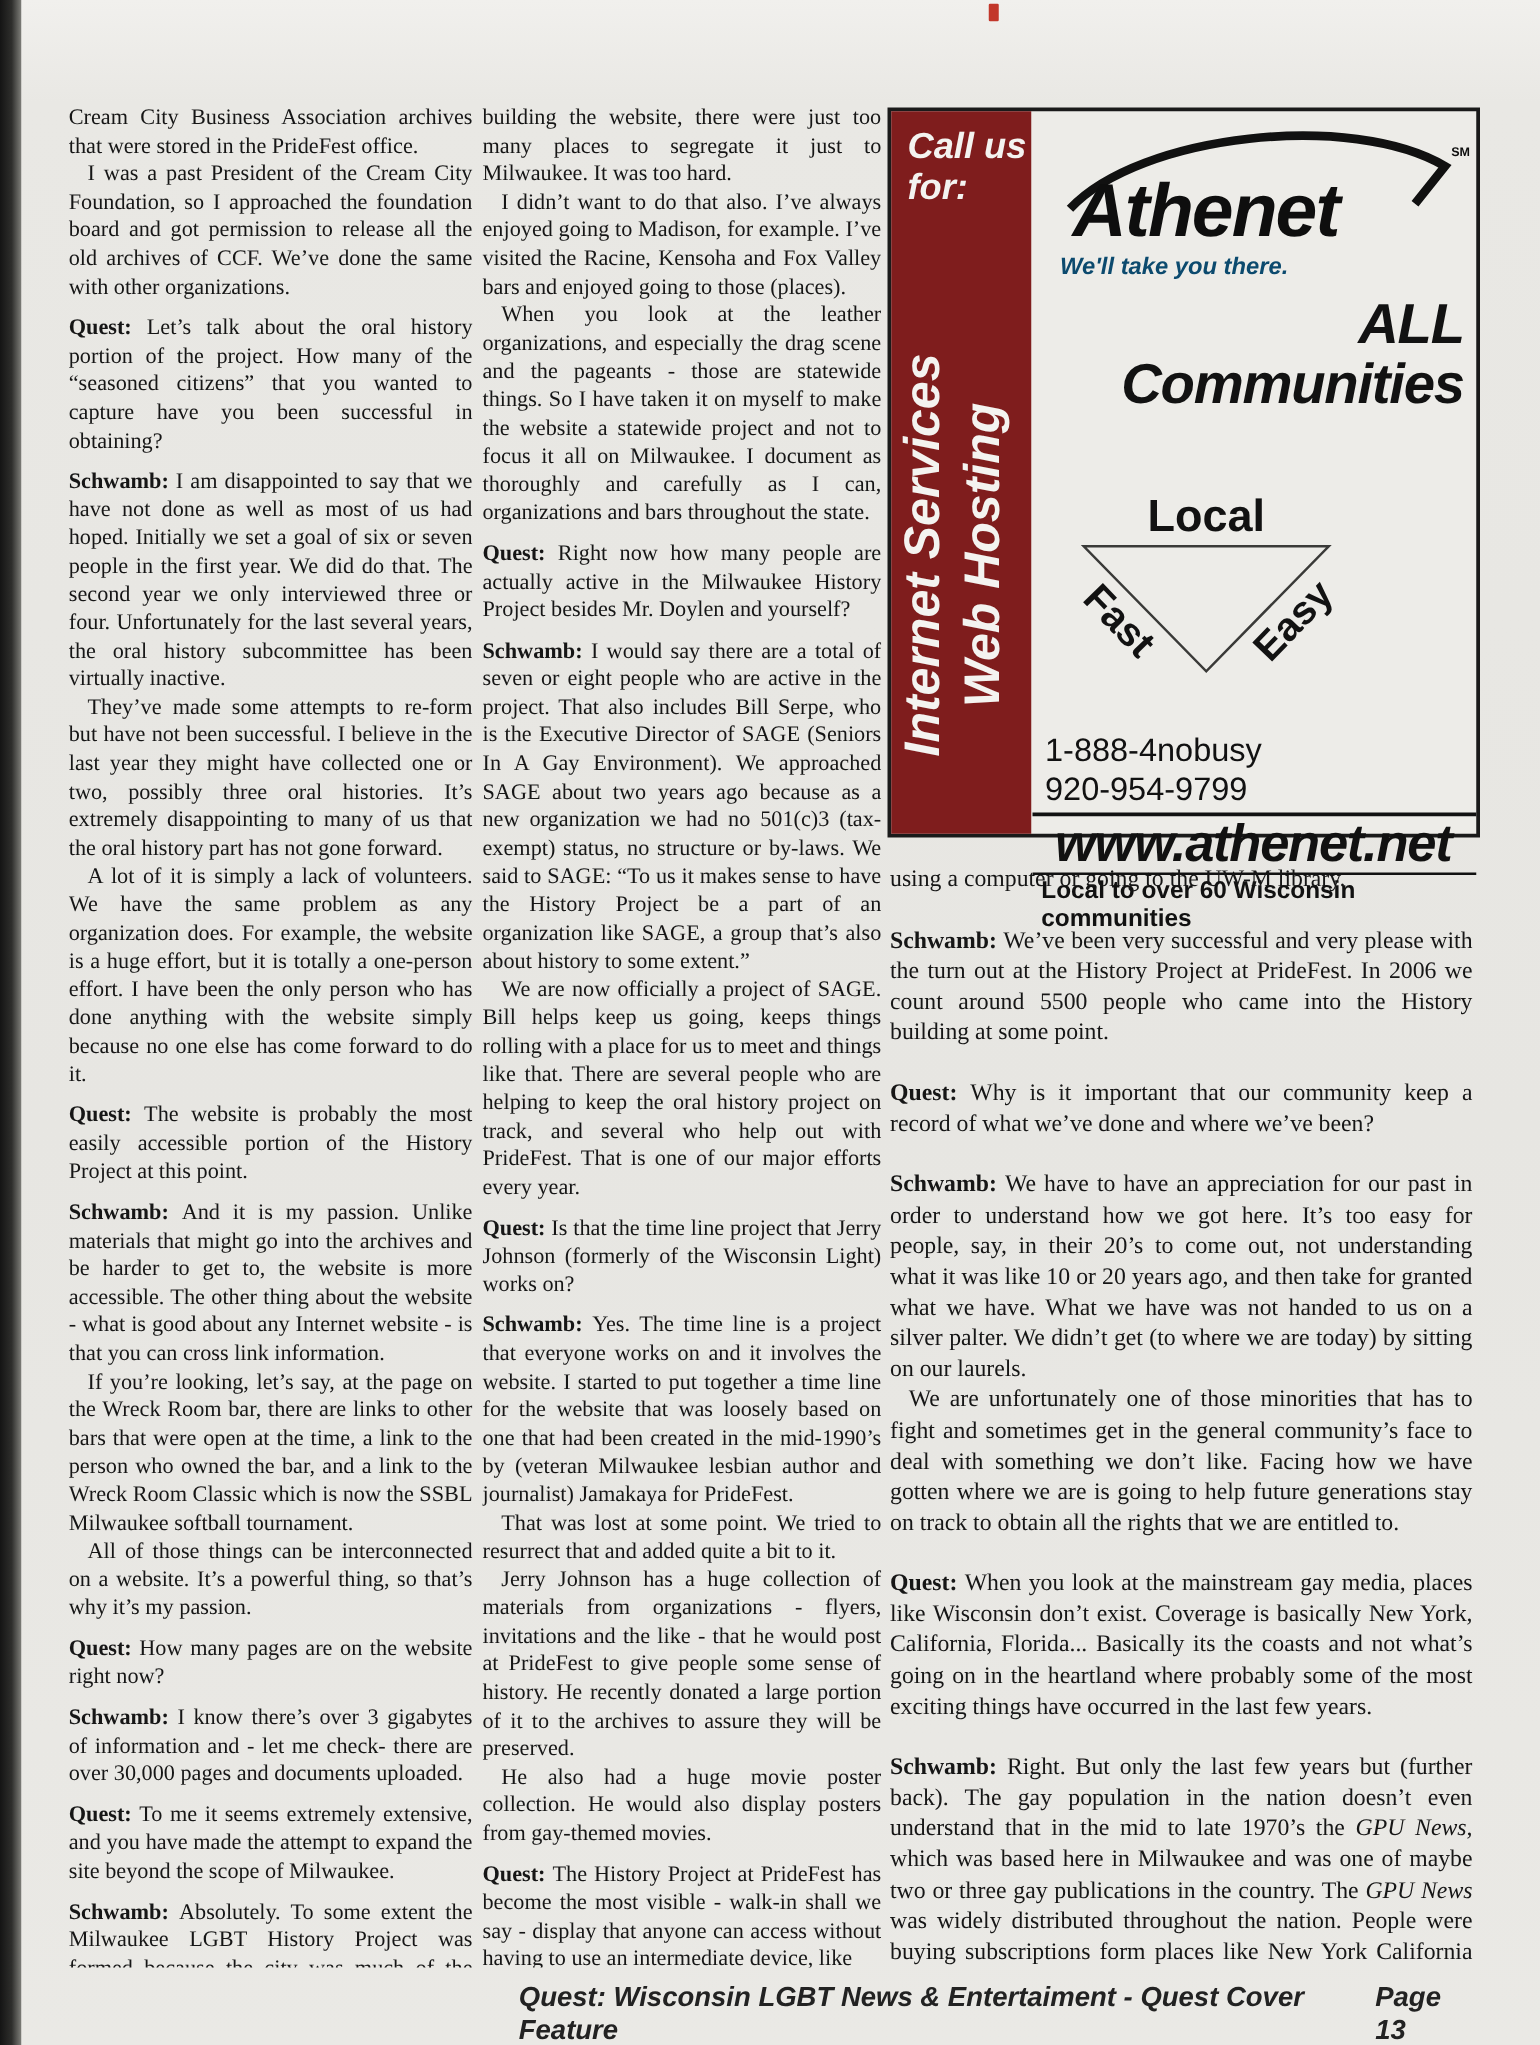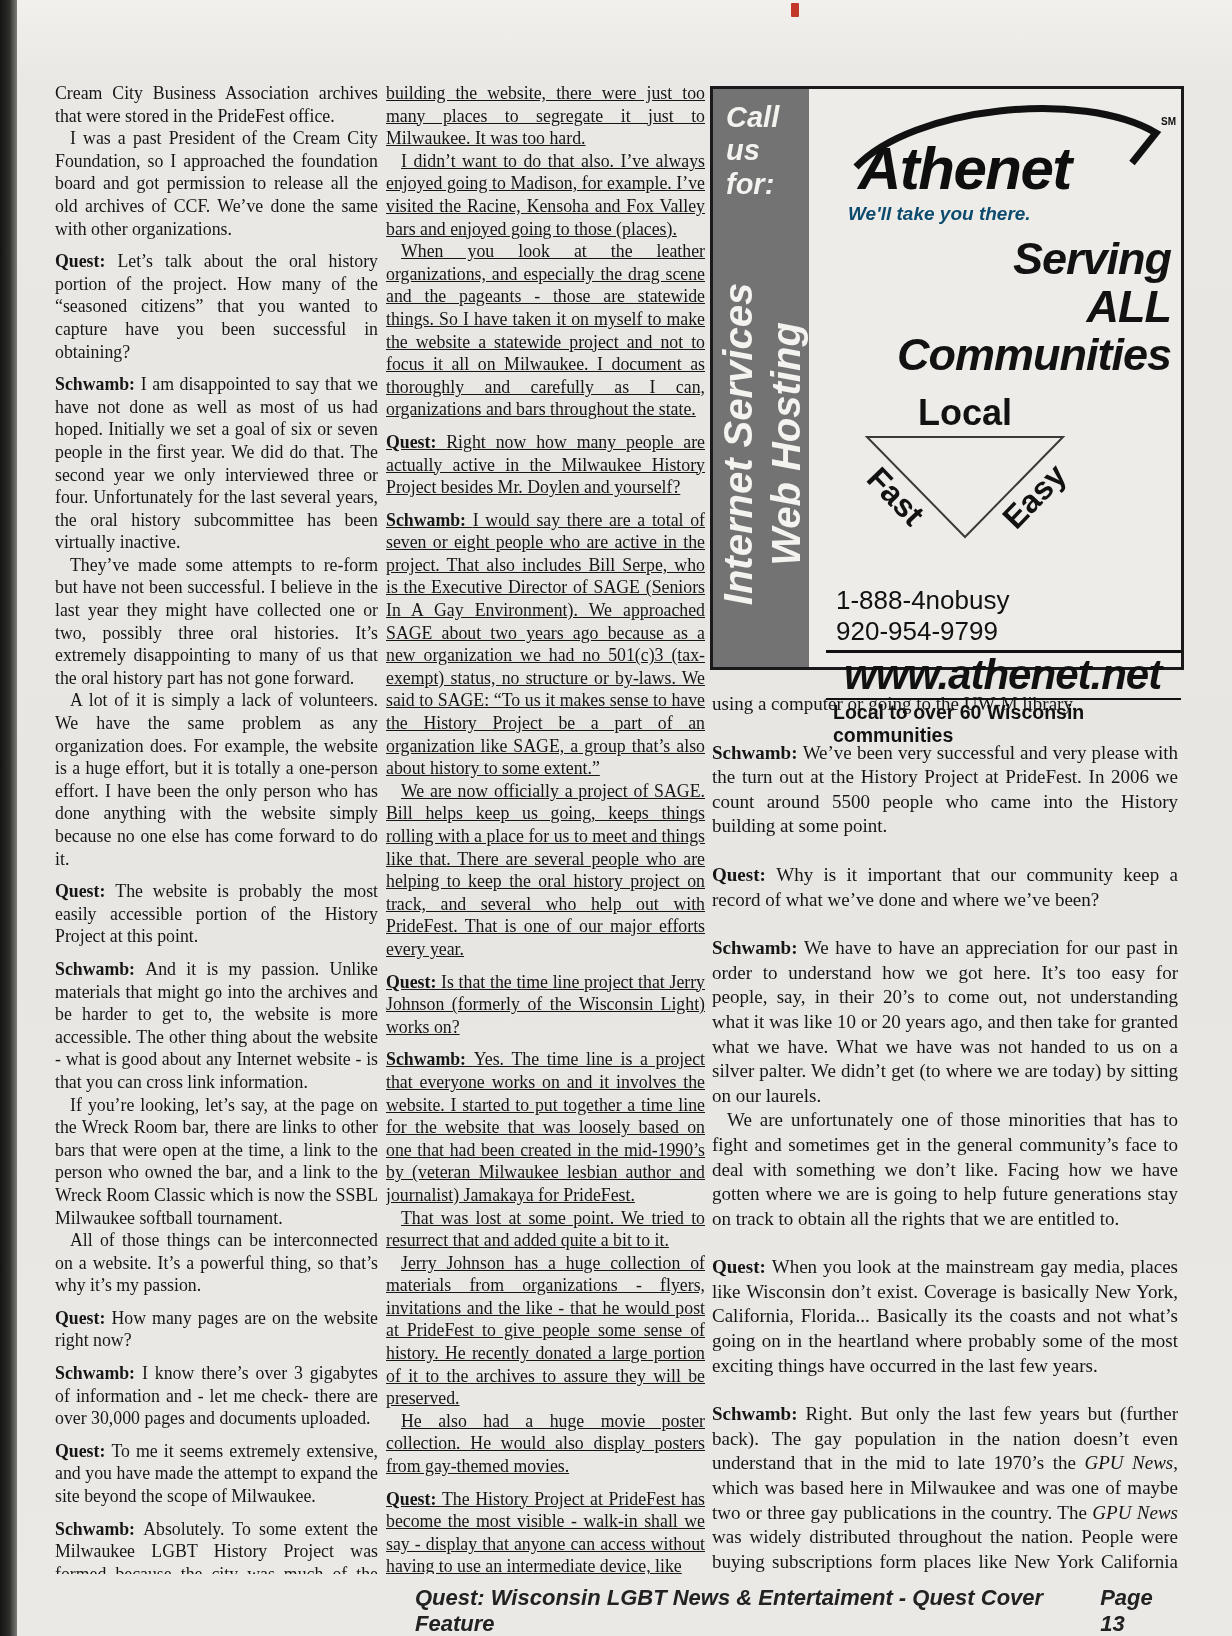--- a/index.html
+++ b/index.html
@@ -6,34 +6,34 @@
   body{
     width:1232px;height:1636px;position:relative;
     background:linear-gradient(180deg,#f1f0ed 0%,#e9e8e4 5%,#e7e6e2 55%,#eae9e5 100%);
     font-family:"Liberation Serif", serif;color:#161616;overflow:hidden;
   }
   .edge-strip{position:absolute;left:0;top:0;width:17px;height:1636px;
     background:linear-gradient(90deg,#141414 0%,#2e2e2c 55%,#7d7d78 100%);}
   .red-tick{position:absolute;left:791px;top:3px;width:8px;height:14px;background:#c2372a;border-radius:1px;}
   .col{position:absolute;font-size:17.8px;line-height:22.6px;overflow:hidden;}
   .col-left{left:55px;top:82px;width:323px;height:1492px;}
-  .col-mid{left:386px;top:82px;width:319px;height:1492px;text-decoration:underline;}
+  .col-mid{left:386px;top:82px;width:319px;height:1492px;}
   .col-right{left:712px;top:692px;width:466px;height:882px;font-size:19px;line-height:24.6px;}
   .para{margin:0;text-align:justify;}
   .para i{font-style:italic;}
   .spaced{margin-top:10px;}
   .col-right .spaced{margin-top:24px;}
   .indent{text-indent:15px;}
   .speaker{font-weight:bold;}
 
   
   .ad{position:absolute;left:710px;top:86px;width:468px;height:578px;
     border:3px solid #1a1a1a;background:#edecе8;background:#edece8;
     font-family:"Liberation Sans", sans-serif;}
-  .ad-bar{position:absolute;left:0;top:0;bottom:0;width:96px;background:#737373;}
+  .ad-bar{position:absolute;left:0;top:0;bottom:0;width:112px;background:#7f1d1d;}
   .callus{position:absolute;left:13px;top:12px;color:#f4f3f0;font-size:29px;font-weight:bold;font-style:italic;line-height:1.15;}
   .vert{position:absolute;left:-154px;top:300px;width:420px;height:110px;
     transform:rotate(-90deg);color:#f4f3f0;font-size:40px;font-weight:bold;font-style:italic;
     line-height:1.2;text-align:center;white-space:nowrap;}
   .ad-right{position:absolute;left:113px;top:0;right:0;bottom:0;}
   .logo-svg{position:absolute;left:14px;top:12px;}
   .tagline{position:absolute;left:22px;top:114px;font-size:19px;font-weight:bold;font-style:italic;color:#0c4a6e;}
   .serving{position:absolute;right:10px;top:146px;text-align:right;
     font-size:45px;line-height:1.07;font-weight:bold;font-style:italic;color:#121212;letter-spacing:-1px;}
   .tri-svg{position:absolute;left:9px;top:296px;}
@@ -91,21 +91,20 @@
     </div>
   </div>
   <div class="ad-right">
     <svg class="logo-svg" width="336" height="104" viewBox="0 0 336 104">
       <path d="M16 66 C 72 6, 242 -12, 316 32 L 292 62" fill="none" stroke="#111" stroke-width="7"></path>
       <text x="18" y="88" font-family="Liberation Sans, sans-serif" font-size="60" font-weight="bold" font-style="italic" letter-spacing="-1.5" fill="#0e0e0e">Athenet</text>
       <text x="321" y="24" font-family="Liberation Sans, sans-serif" font-size="10" font-weight="bold" fill="#0e0e0e">SM</text>
     </svg>
     <div class="tagline">We'll take you there.</div>
     <div class="serving">
-      <div>Serving</div>
       <div>ALL</div>
       <div>Communities</div>
     </div>
     <svg class="tri-svg" width="260" height="172" viewBox="0 0 260 172">
       <text x="130" y="40" text-anchor="middle" font-family="Liberation Sans, sans-serif" font-size="36" font-weight="bold" fill="#121212">Local</text>
       <polygon points="32,52 228,52 130,152" fill="none" stroke="#3a3a38" stroke-width="2"></polygon>
       <text x="60" y="122" text-anchor="middle" transform="rotate(46 60 112)" font-family="Liberation Sans, sans-serif" font-size="32" font-weight="bold" fill="#121212">Fast</text>
       <text x="200" y="122" text-anchor="middle" transform="rotate(-46 200 112)" font-family="Liberation Sans, sans-serif" font-size="32" font-weight="bold" fill="#121212">Easy</text>
     </svg>
     <div class="contact">

